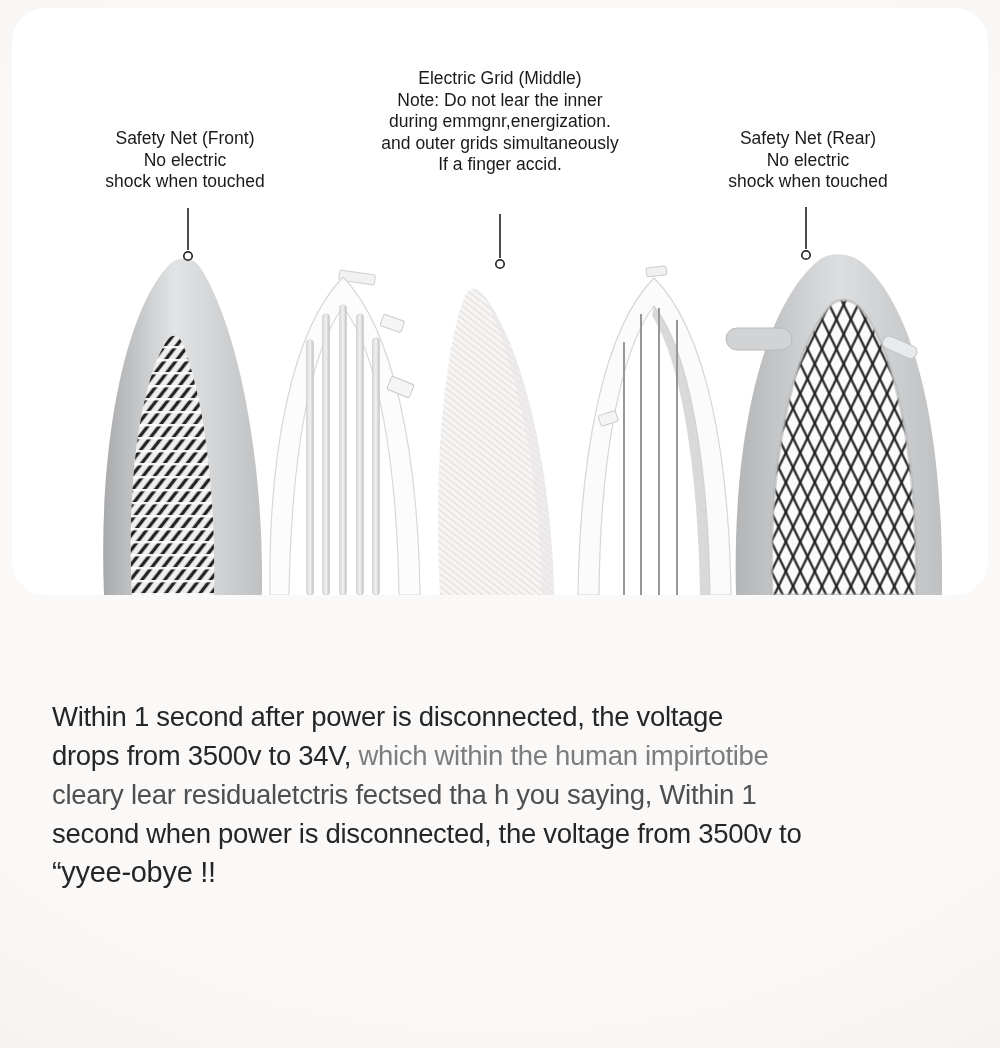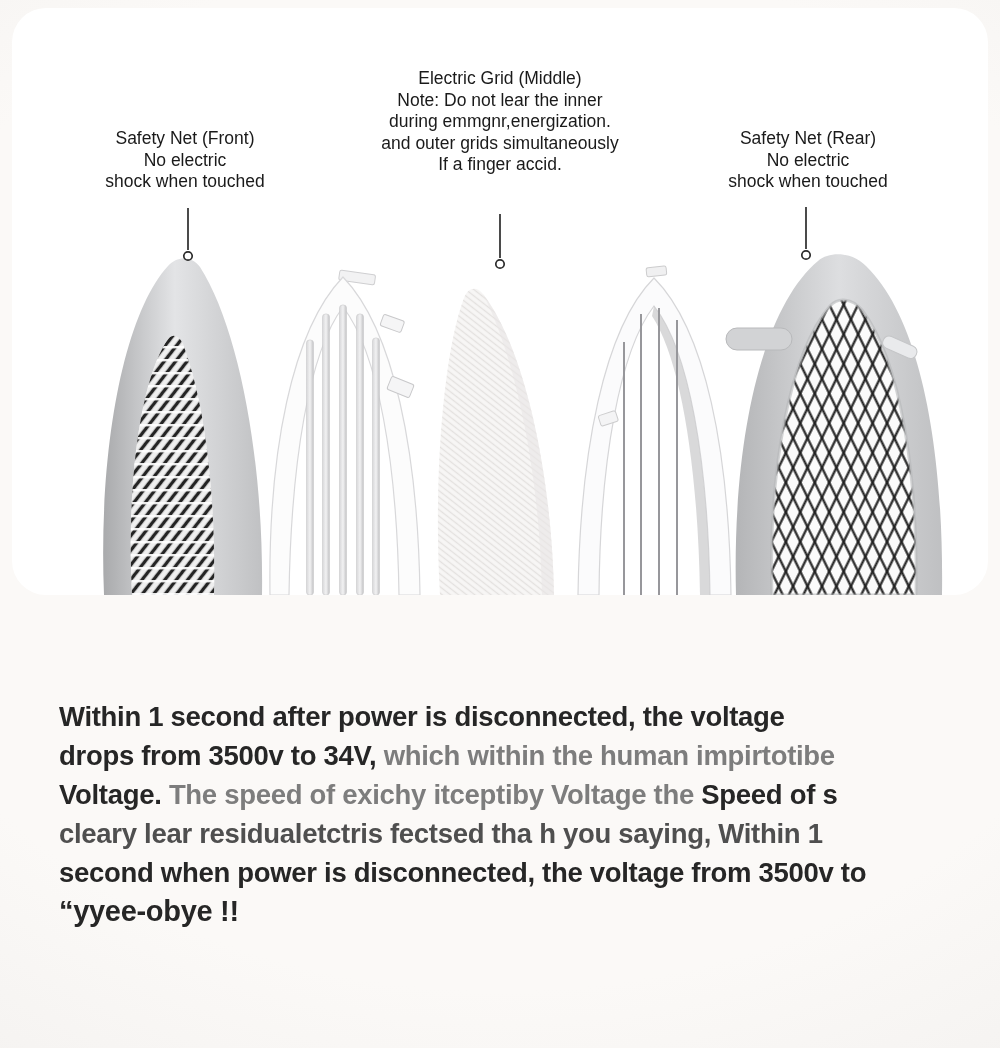--- a/index.html
+++ b/index.html
@@ -12,22 +12,22 @@
     position:absolute;left:12px;top:8px;width:976px;height:587px;
     background:var(--card-bg,#ffffff);border-radius:34px;overflow:hidden;
   }
   .figure-svg{position:absolute;left:0;top:0;}
   .callout-label{
     position:absolute;transform:translateX(-50%);text-align:center;
     color:var(--label-color,#1a1a1a);
     font-size:17.5px;line-height:21.5px;font-weight:500;letter-spacing:0px;white-space:nowrap;
   }
   .body-paragraph{
-    position:absolute;left:59px;top:697px;width:880px;
-    font-size:27.5px;font-weight:700;letter-spacing:-0.3px;
+    position:absolute;left:52px;top:697px;width:880px;
+    font-size:27.5px;font-weight:400;letter-spacing:-0.3px;
   }
   .pline{height:39px;line-height:39px;white-space:nowrap;}
   .pline:last-child{font-size:29px;}
   .dark{color:var(--p-dark,#262626);}
   .mid{color:var(--p-mid,#7d7d7d);}
   .soft{color:var(--p-soft,#4f4f4f);}
 </style>
 </head>
 <body>
 
@@ -147,19 +147,18 @@
     <div class="callout-label" style="left:796px;top:120px;">
       <div>Safety Net (Rear)</div>
       <div>No electric</div>
       <div>shock when touched</div>
     </div>
   </div>
 
   <div class="body-paragraph">
       <div class="pline"><span class="dark">Within 1 second after power is disconnected, the voltage</span></div>
       <div class="pline"><span class="dark">drops from 3500v to 34V, </span><span class="mid">which within the human impirtotibe</span></div>
-      <div class="pline"><span class="dark">Voltage. </span><span class="mid">The speed of exichy itceptiby Voltage the </span><span class="dark">Speed of s</span></div>
       <div class="pline"><span class="soft">cleary lear residualetctris fectsed tha h you saying, Within 1</span></div>
       <div class="pline"><span class="dark">second when power is disconnected, the voltage from 3500v to</span></div>
       <div class="pline"><span class="dark">“yyee-obye !!</span></div>
     </div>
 
 </div>
 
 </body></html>

